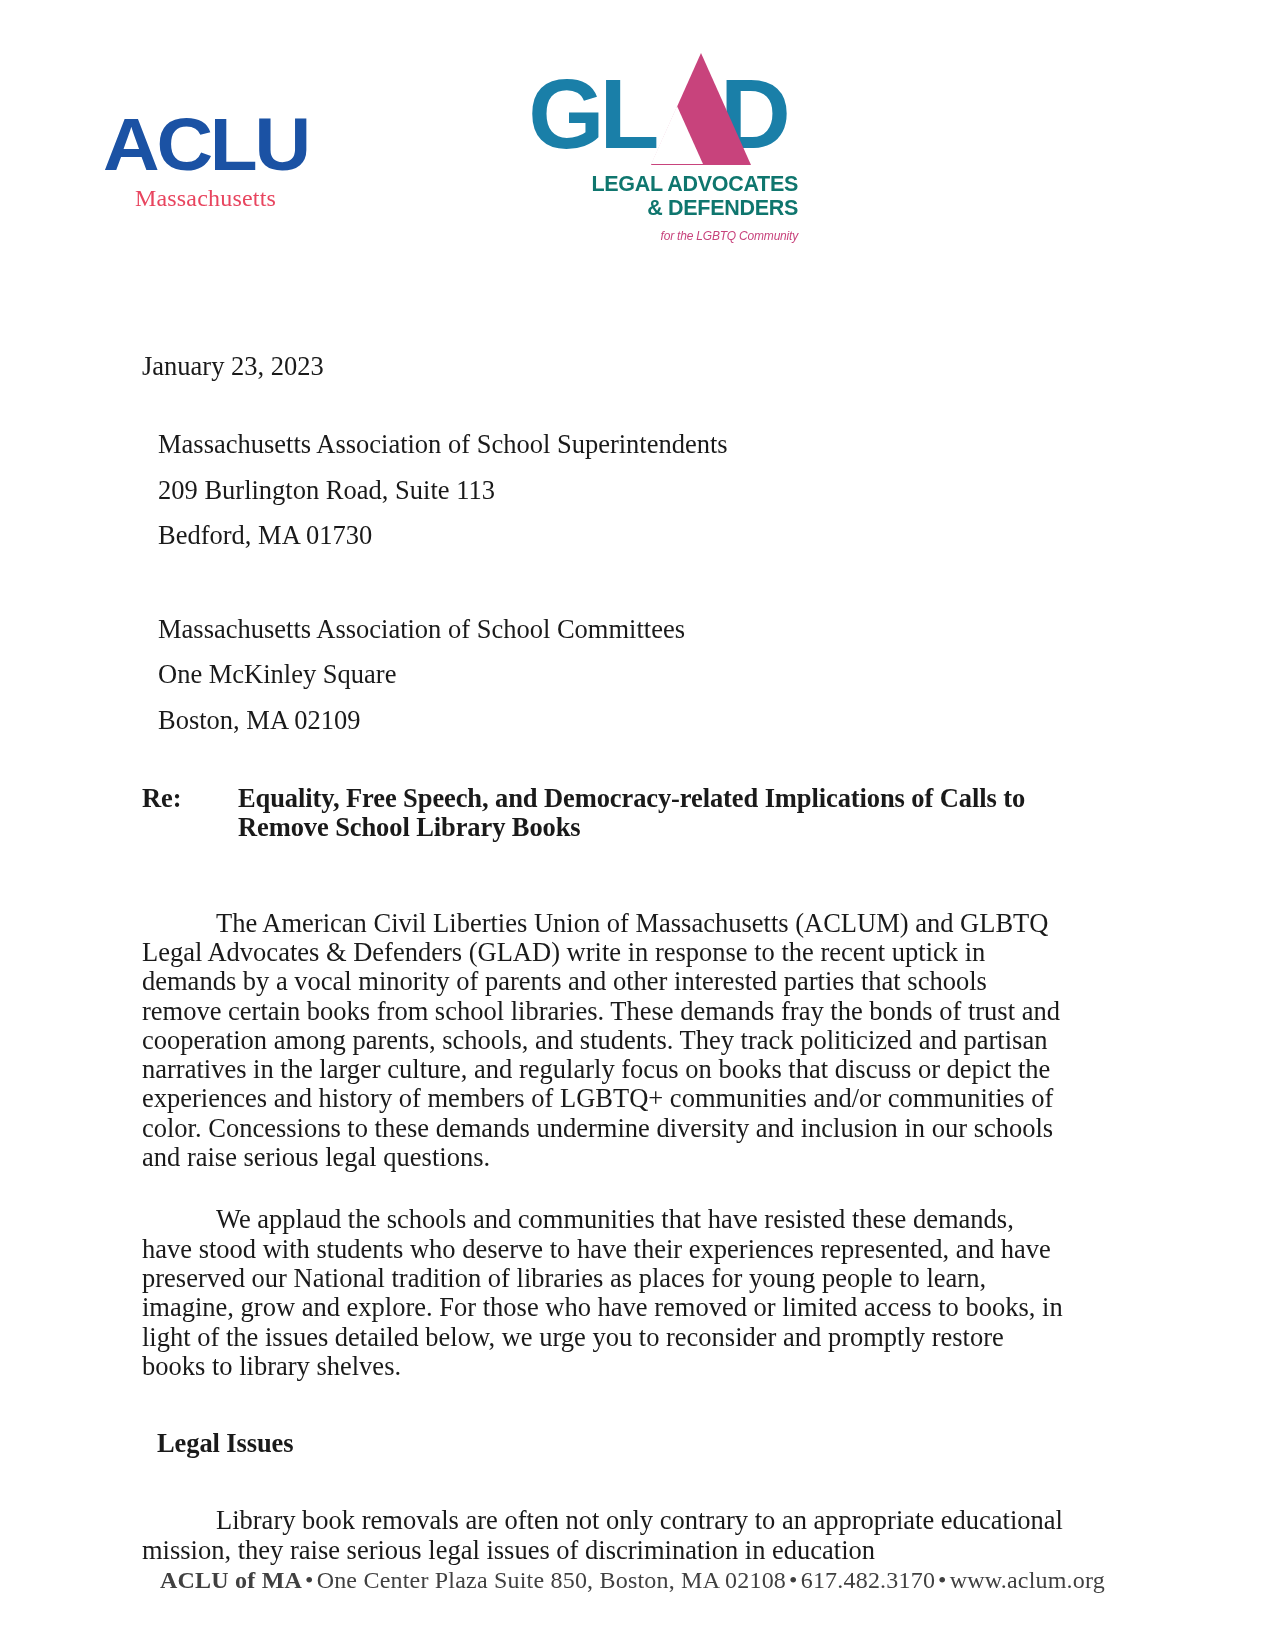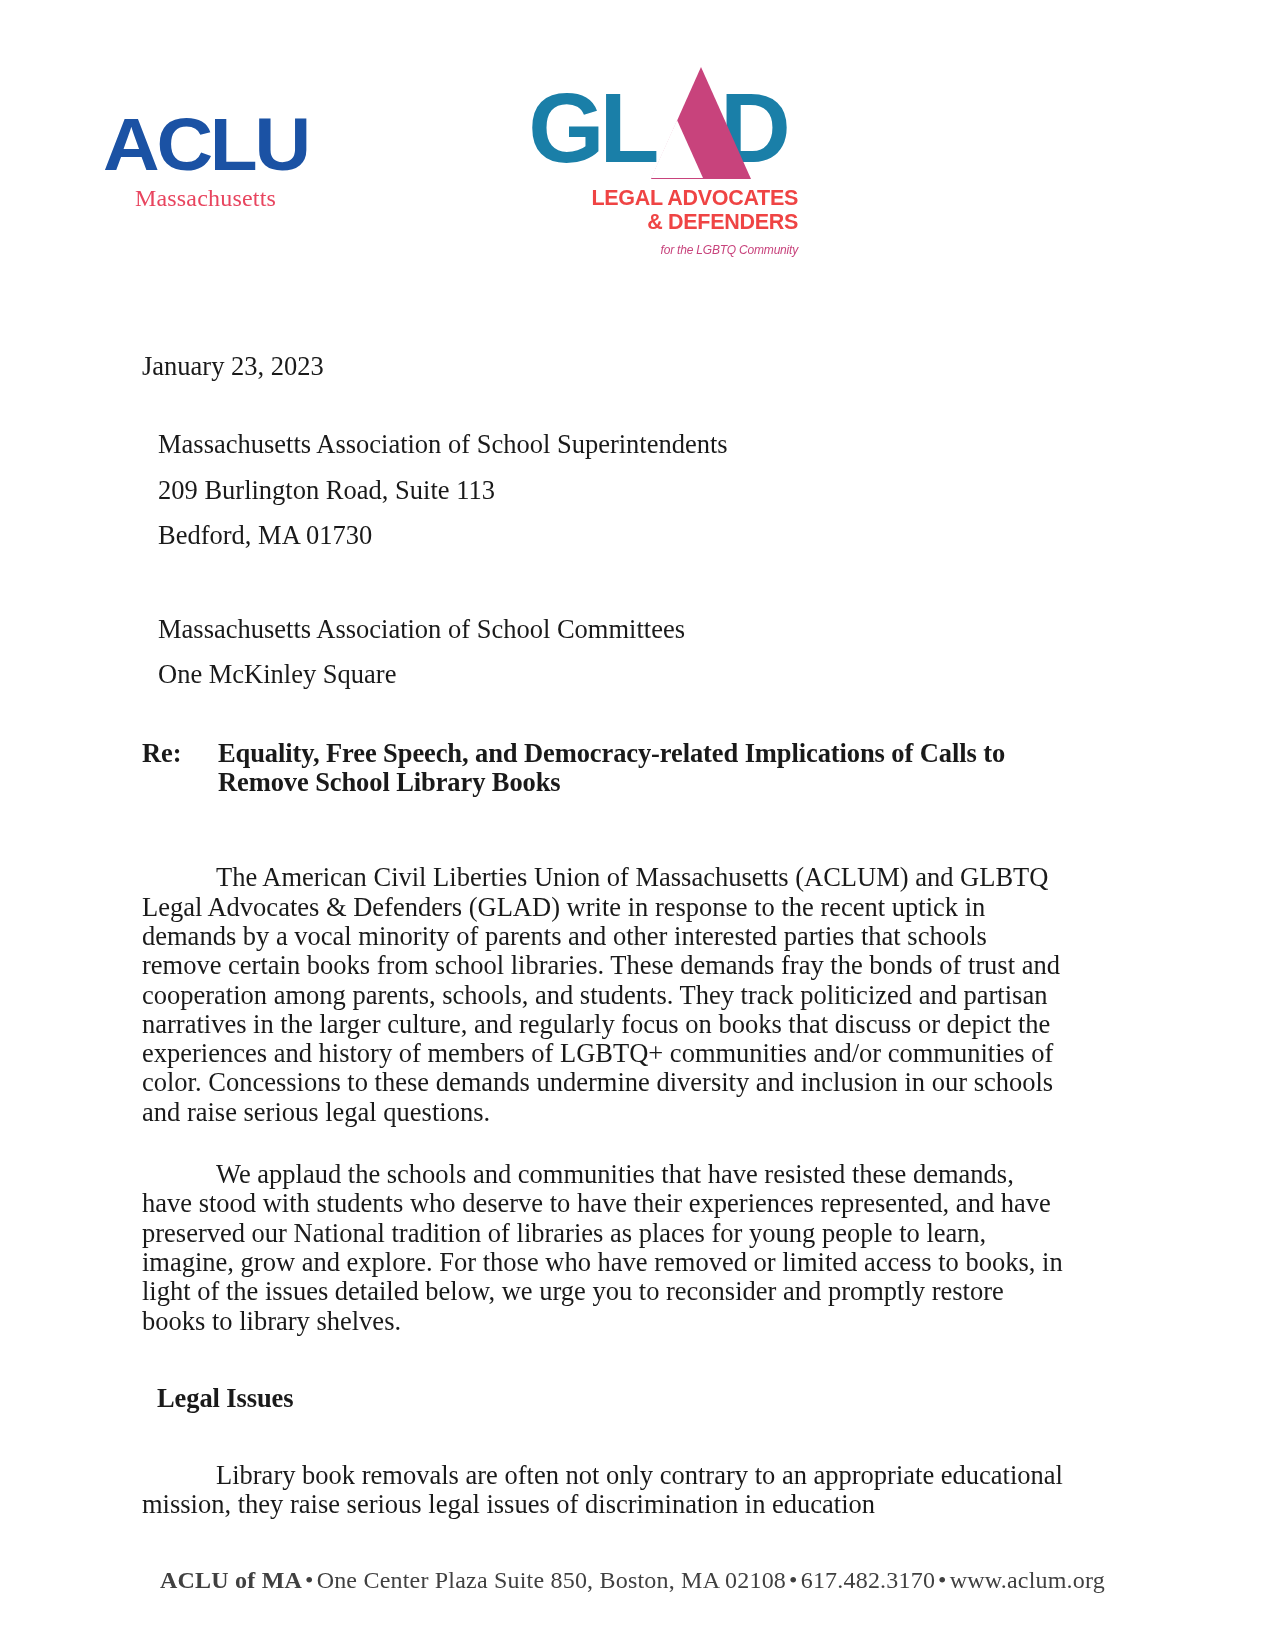--- a/index.html
+++ b/index.html
@@ -54,21 +54,21 @@
     color: #e8455f;
     display: block;
     margin-top: 4px;
     letter-spacing: 0.2px;
   }
 
   
   .glad-logo {
     position: absolute;
     left: 512px;
-    top: 76px;
+    top: 62px;
     width: 290px;
     text-align: center;
   }
   .glad-word {
     position: relative;
     height: 104px;
     line-height: 104px;
     font-family: "Liberation Sans", "DejaVu Sans", sans-serif;
     font-weight: 700;
     font-size: 98px;
@@ -95,21 +95,21 @@
     width: 0;
     height: 0;
     border-left: 26px solid transparent;
     border-right: 26px solid transparent;
     border-bottom: 58px solid #ffffff;
   }
   .glad-sub {
     font-family: "Liberation Sans", "DejaVu Sans", sans-serif;
     font-weight: 700;
     font-size: 21.5px;
-    color: #ef4444;
+    color: #0f766e;
     letter-spacing: -0.3px;
     line-height: 1.12;
     margin-top: 6px;
     text-align: right;
     padding-right: 4px;
   }
   .glad-tag {
     font-family: "Liberation Sans", "DejaVu Sans", sans-serif;
     font-style: italic;
     font-size: 12px;
@@ -135,20 +135,21 @@
   .date-line { margin: 0 0 0 0; }
   .blank { height: 33px; }
   .addr-block { margin: 0; }
   .addr-line { margin: 16px; }
 
   .re-block {
     display: flex;
     margin: 0;
     font-weight: 700;
     letter-spacing: -0.1px;
+    gap: 20px;
   }
   .re-label {
     width: 76px;
     flex: 0 0 76px;
   }
   .re-text {
     flex: 1 1 auto;
     max-width: 800px;
   }
 
@@ -218,20 +219,21 @@
       <p class="addr-line">Massachusetts Association of School Superintendents</p>
       <p class="addr-line">209 Burlington Road, Suite 113</p>
       <p class="addr-line">Bedford, MA 01730</p>
     </div>
 
     <div class="blank"></div>
 
     <div class="addr-block">
       <p class="addr-line">Massachusetts Association of School Committees</p>
       <p class="addr-line">One McKinley Square</p>
+      <p class="addr-line">Boston, MA 02109</p>
     </div>
 
     <div class="blank"></div>
 
     <div class="re-block">
       <span class="re-label">Re:</span>
       <span class="re-text">Equality, Free Speech, and Democracy-related Implications of Calls to Remove School Library Books</span>
     </div>
 
     <div class="blank"></div>

